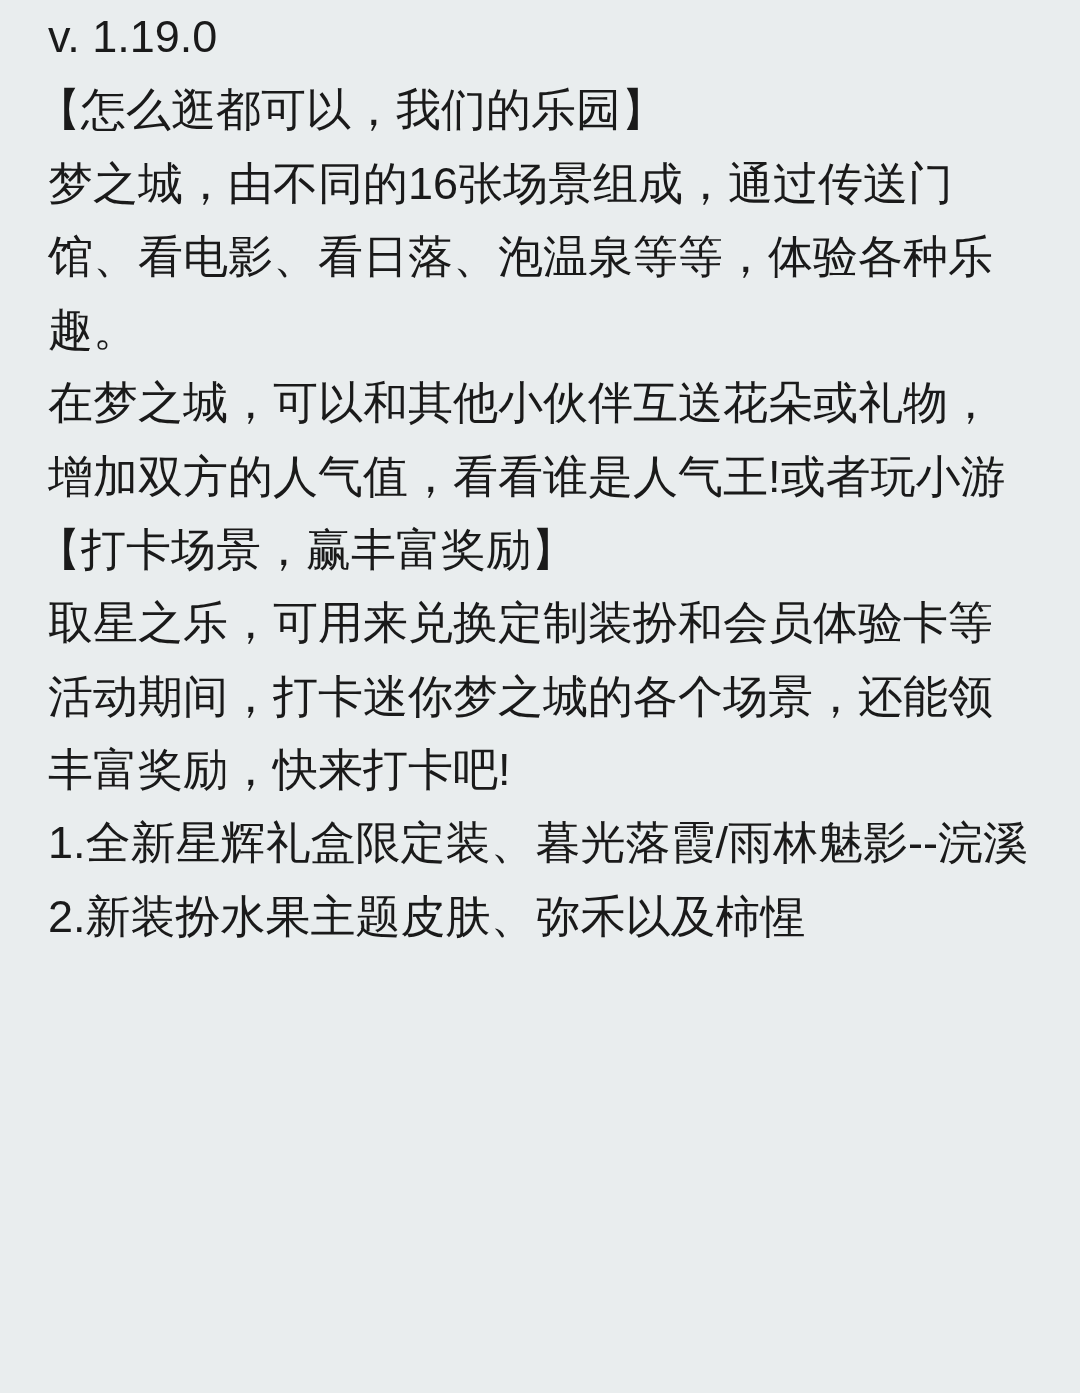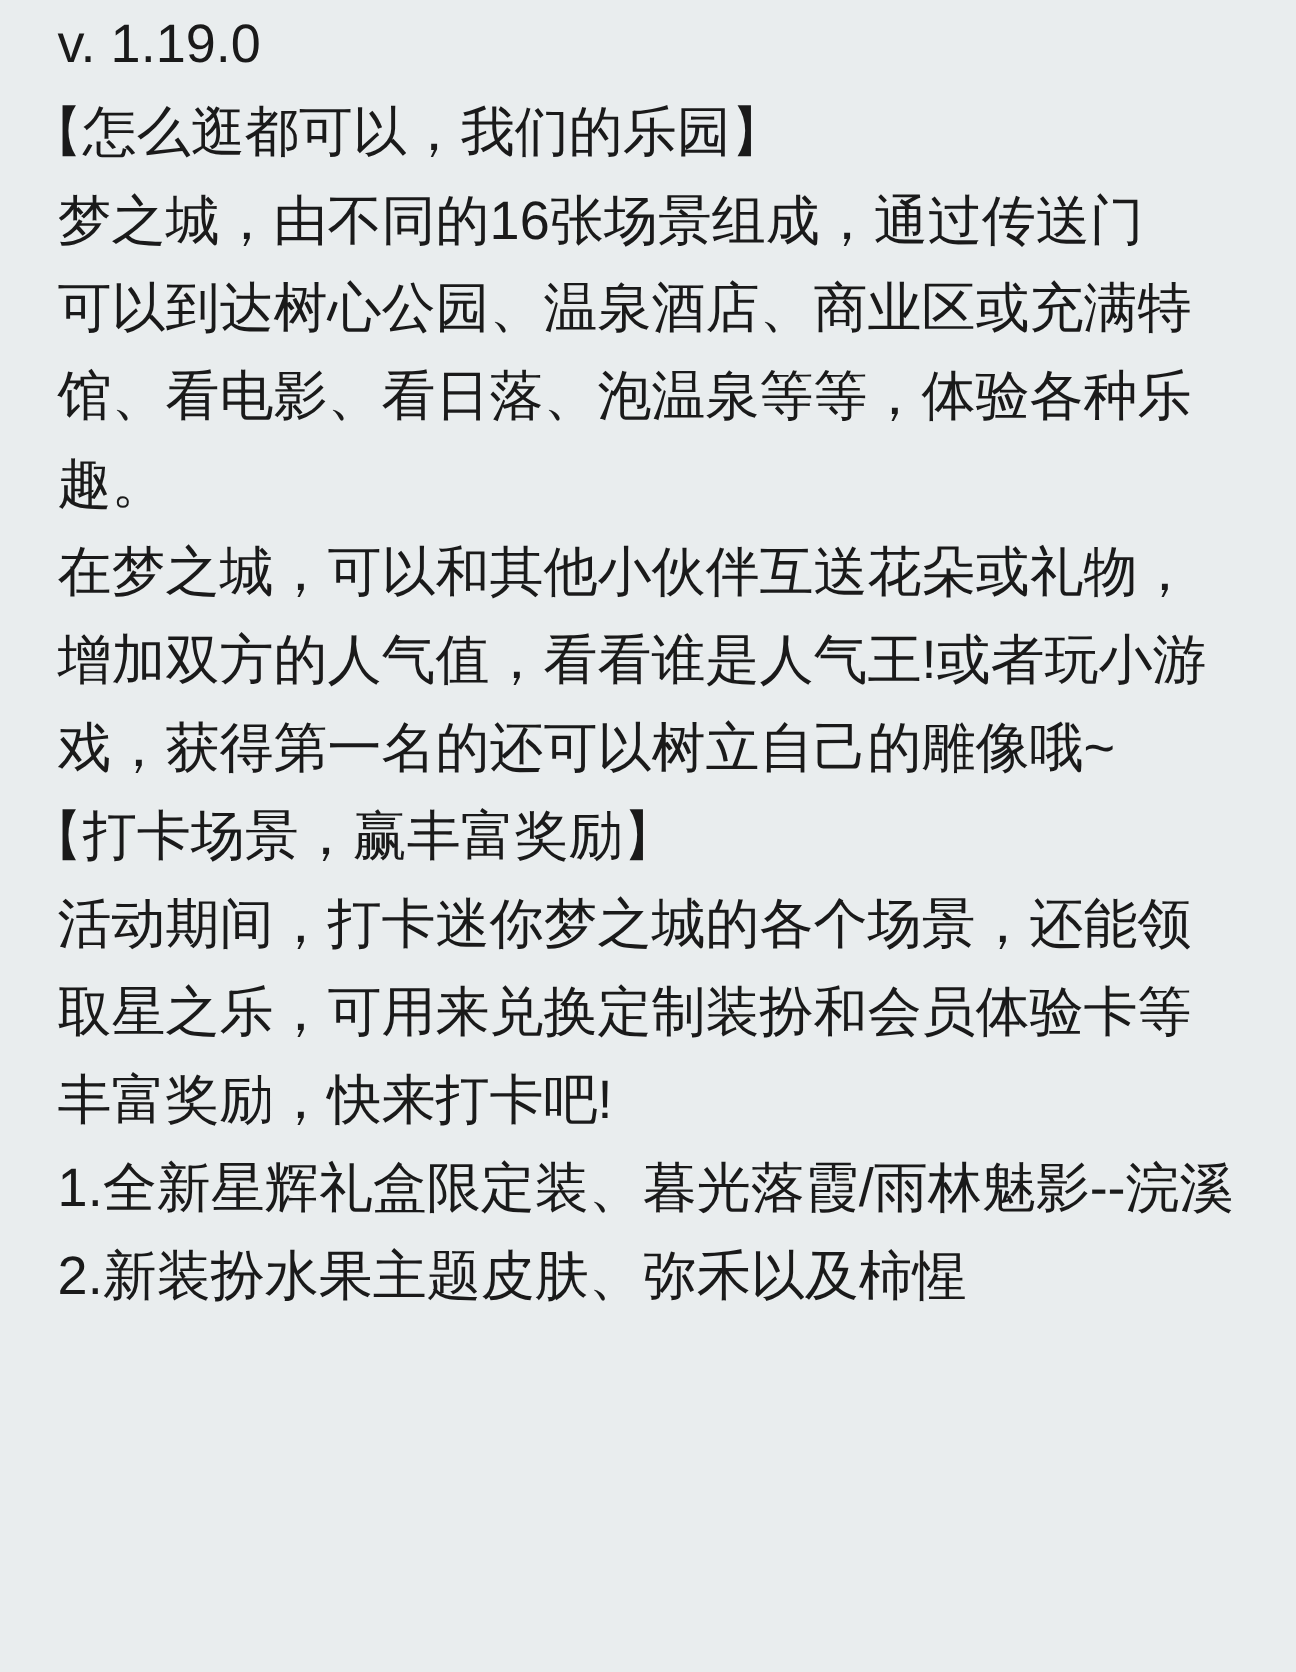--- a/index.html
+++ b/index.html
@@ -21,37 +21,35 @@
   .line {
     font-size: 45px;
     line-height: 73.3px;
     height: 73.3px;
     font-weight: 500;
     padding-left: 48px;
     white-space: pre;
     letter-spacing: 0;
   }
   .line.heading {
-    padding-left: 24px;
+    padding-left: 36px;
   }
 </style>
 </head>
 <body style="background-color: rgb(233, 237, 238); color: rgb(26, 26, 26);">
 
 <div class="doc">
   <div class="line version">v. 1.19.0</div>
   <div id="sections">
       <div class="line heading">【怎么逛都可以，我们的乐园】</div>
       <div class="line body">梦之城，由不同的16张场景组成，通过传送门</div>
-      <div class="line body">可以到达树心公园、温泉酒店、商业区或充满特</div>
       <div class="line body">馆、看电影、看日落、泡温泉等等，体验各种乐</div>
       <div class="line body">趣。</div>
       <div class="line body">在梦之城，可以和其他小伙伴互送花朵或礼物，</div>
       <div class="line body">增加双方的人气值，看看谁是人气王!或者玩小游</div>
-      <div class="line body">戏，获得第一名的还可以树立自己的雕像哦~</div>
       <div class="line heading">【打卡场景，赢丰富奖励】</div>
+      <div class="line body">取星之乐，可用来兑换定制装扮和会员体验卡等</div>
       <div class="line body">活动期间，打卡迷你梦之城的各个场景，还能领</div>
-      <div class="line body">取星之乐，可用来兑换定制装扮和会员体验卡等</div>
       <div class="line body">丰富奖励，快来打卡吧!</div>
       <div class="line body">1.全新星辉礼盒限定装、暮光落霞/雨林魅影--浣溪</div>
       <div class="line body">2.新装扮水果主题皮肤、弥禾以及柿惺</div>
     </div>
 </div>
 
 </body></html>

